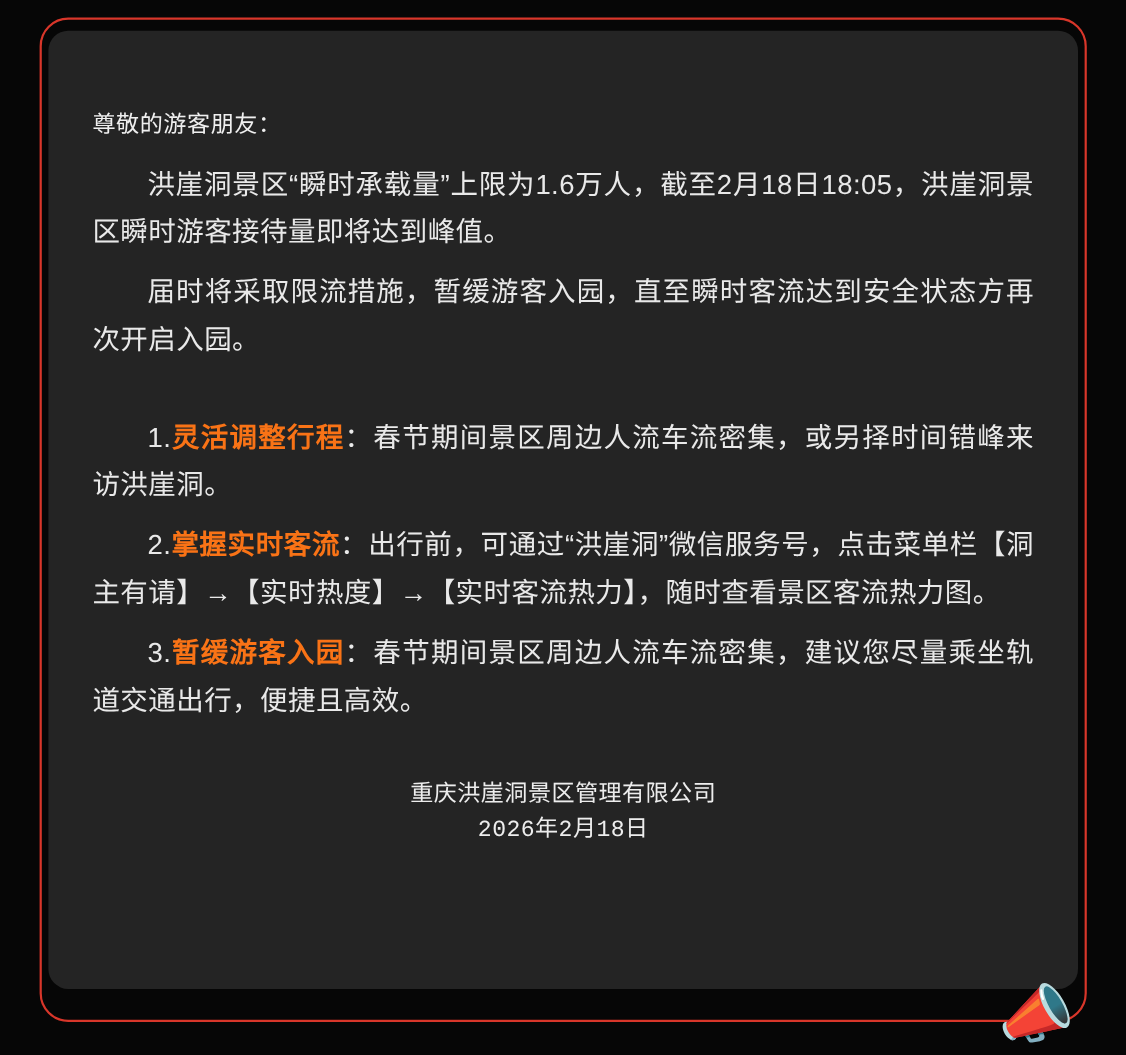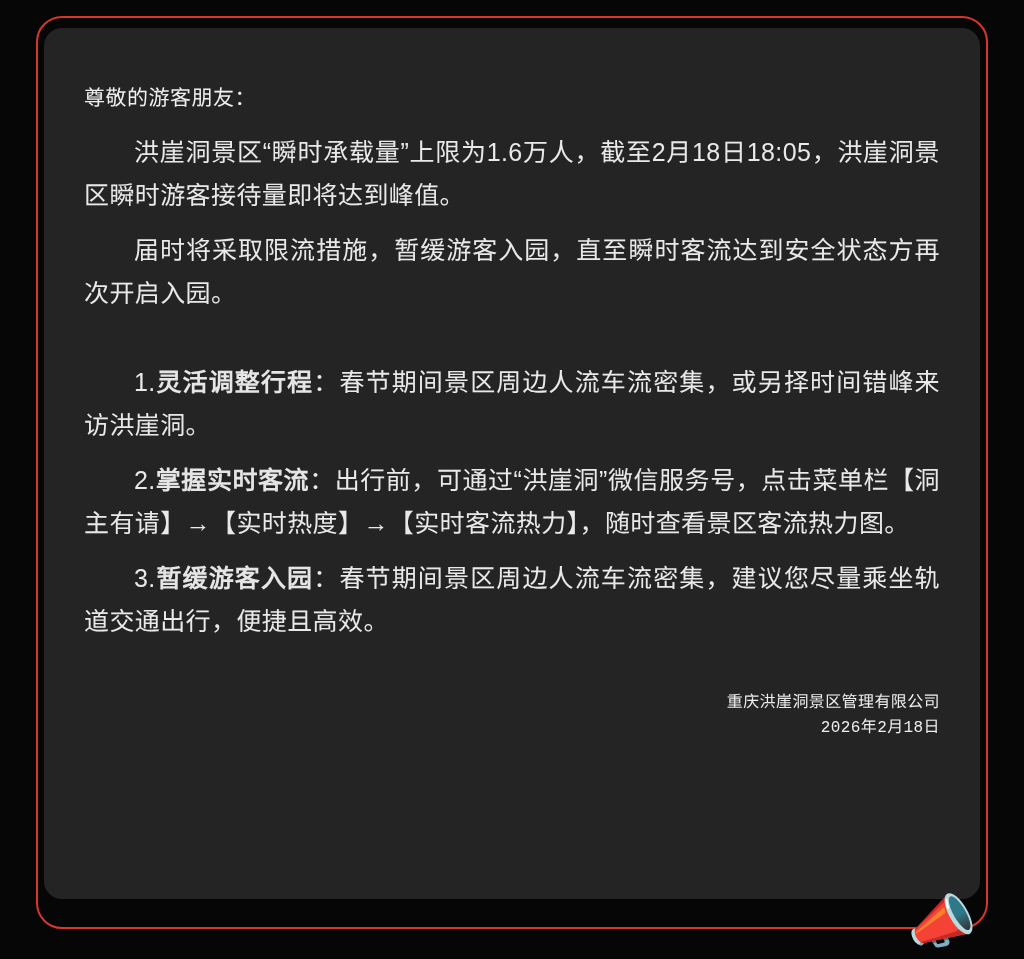--- a/index.html
+++ b/index.html
@@ -40,21 +40,21 @@
   
   .card {
     position: absolute;
     left: 44px;
     top: 28px;
     right: 44px;
     bottom: 60px;
     background: #242424;
     border-radius: 18px;
     box-sizing: border-box;
-    padding: 54px 40px 30px 40px;
+    padding: 70px 40px 30px 40px;
     overflow: hidden;
   }
 
   .salutation {
     font-size: 21px;
     line-height: 1.55;
     color: #efefef;
     margin: 0 0 16px 0;
     letter-spacing: 0.5px;
   }
@@ -76,27 +76,27 @@
   .lead-in {
     margin-bottom: 14px;
   }
 
   .tip {
     margin: 0 0 12px 0;
   }
 
   .tip b {
     font-weight: bold;
-    color: #e5e5e5;
+    color: #f97316;
   }
 
   .signature {
     margin-top: 46px;
-    text-align: right;
-    font-size: 16px;
+    text-align: center;
+    font-size: 21px;
     line-height: 1.65;
     color: #ededed;
     letter-spacing: 0.4px;
   }
 
   .signature div {
     margin: 0;
   }
 
   .date {

